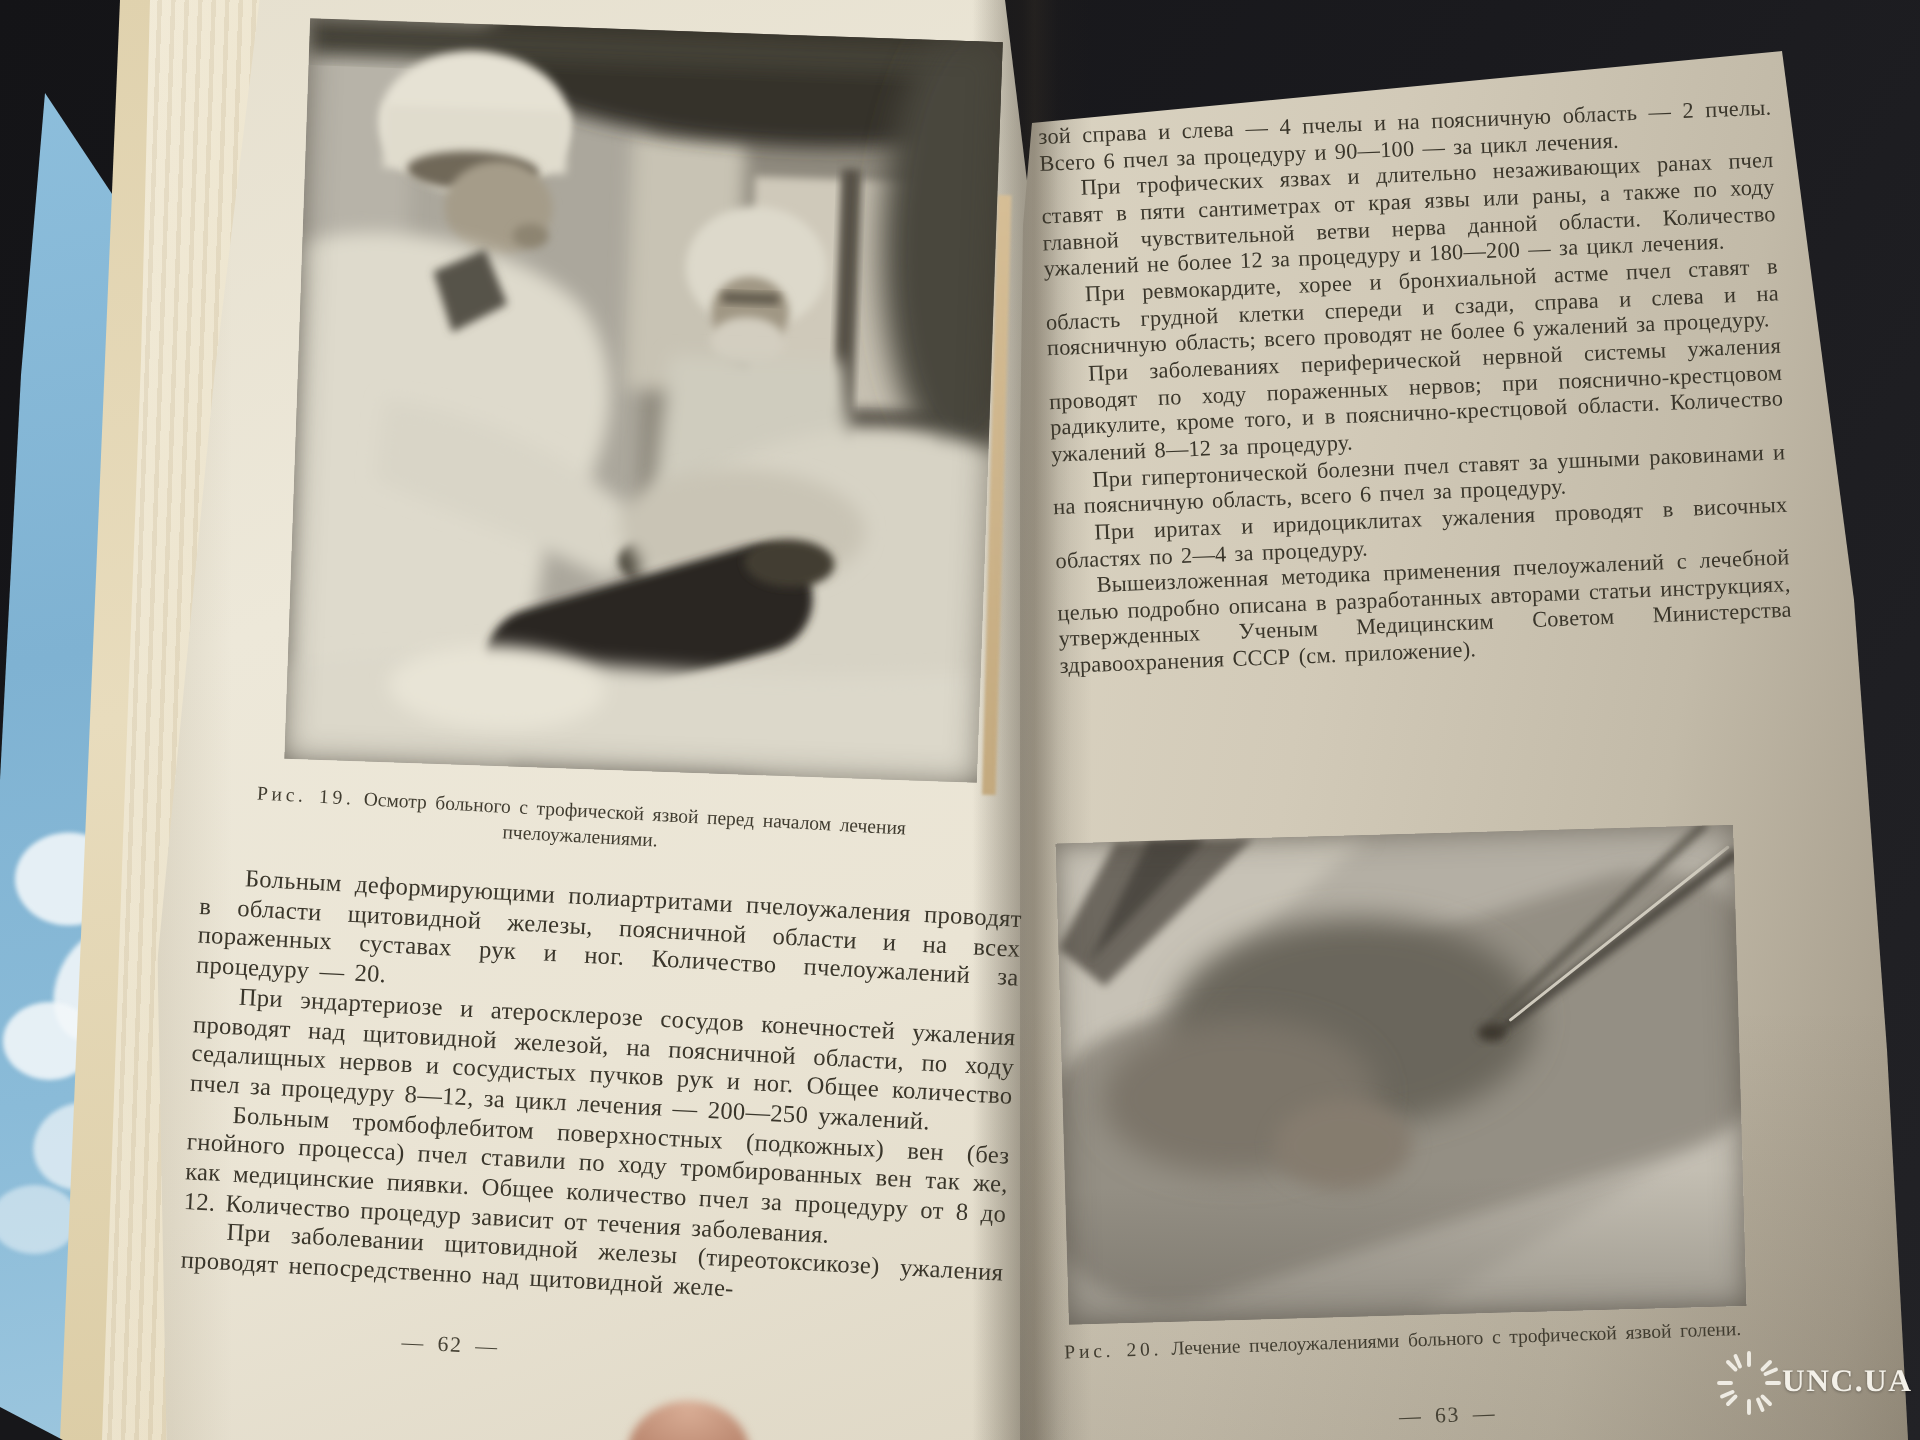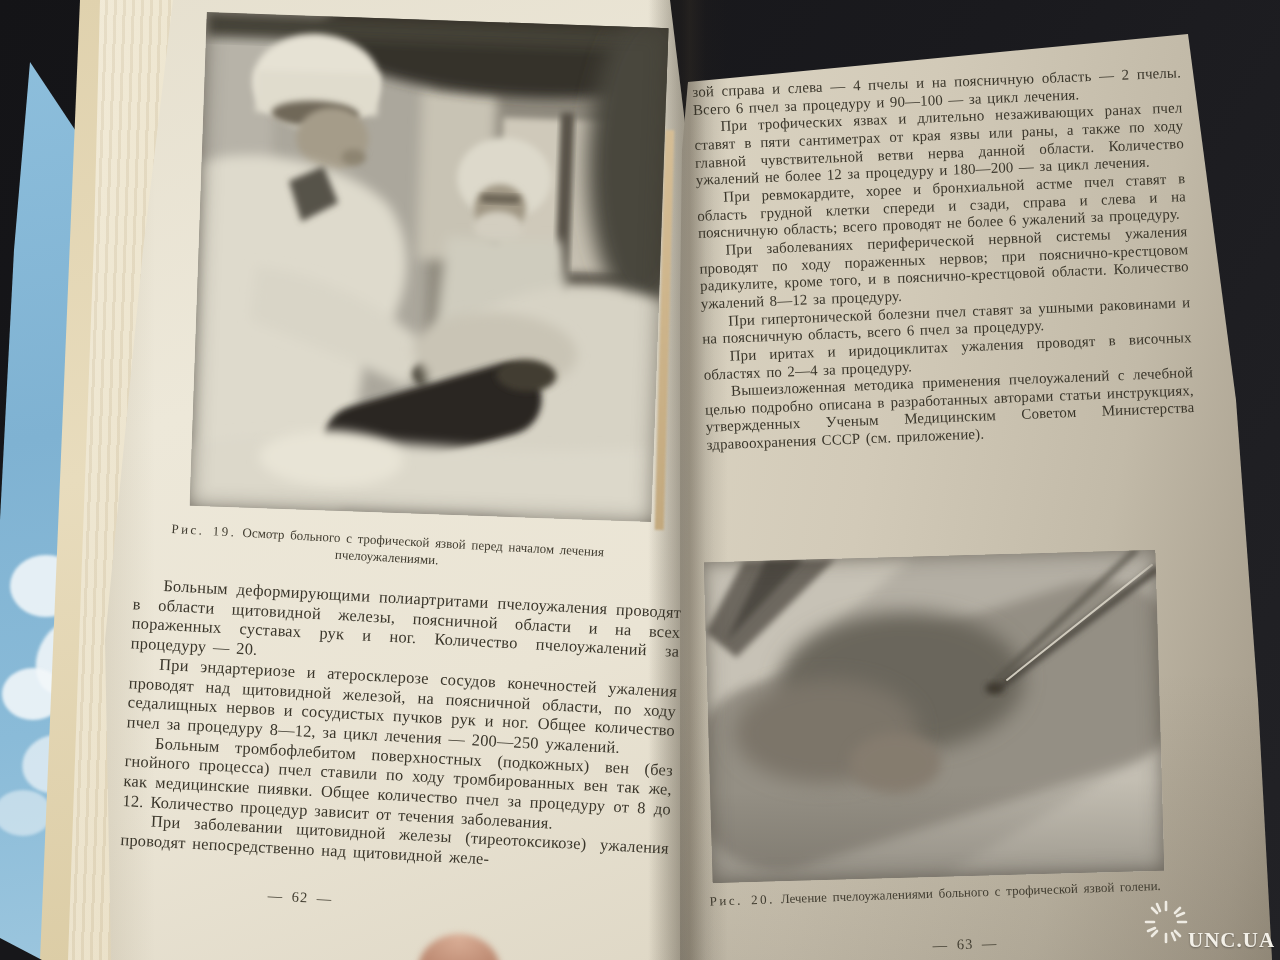--- a/index.html
+++ b/index.html
@@ -64,21 +64,21 @@
   .caption .cap-label{letter-spacing:2.5px;margin-right:6px;}
   .caption19{left:136px;top:518px;width:505px;transform:rotate(3.1deg);transform-origin:0 0;}
   .caption20{left:700px;top:893px;width:470px;transform:rotate(-2deg);transform-origin:0 0;}
   .pagenum{color:#454134;font-size:14.5px;text-align:center;letter-spacing:1px;word-spacing:4px;}
   .pagenum62{left:240px;top:889px;width:120px;transform:rotate(3deg);}
   .pagenum63{left:905px;top:936px;width:120px;transform:rotate(-2deg);}
 
   
   .watermark{left:1144px;top:898px;width:140px;height:58px;color:#f3f0e8;}
   .wm-text{position:absolute;left:44px;top:10px;font-size:21px;font-weight:bold;
-    letter-spacing:1px;text-shadow:0 1px 2px rgba(0,0,0,0.35);margin-top:20px;}
+    letter-spacing:1px;text-shadow:0 1px 2px rgba(0,0,0,0.35);}
   .wm-sun{position:absolute;left:0;top:2px;}
 </style>
 </head>
 <body>
 
 <div class="scene">
 
   <div class="abs blue-cover">
     <div class="abs floral" style="left:10px;top:555px;width:72px;height:62px;"></div>
     <div class="abs floral" style="left:38px;top:618px;width:56px;height:78px;transform:rotate(25deg);"></div>

